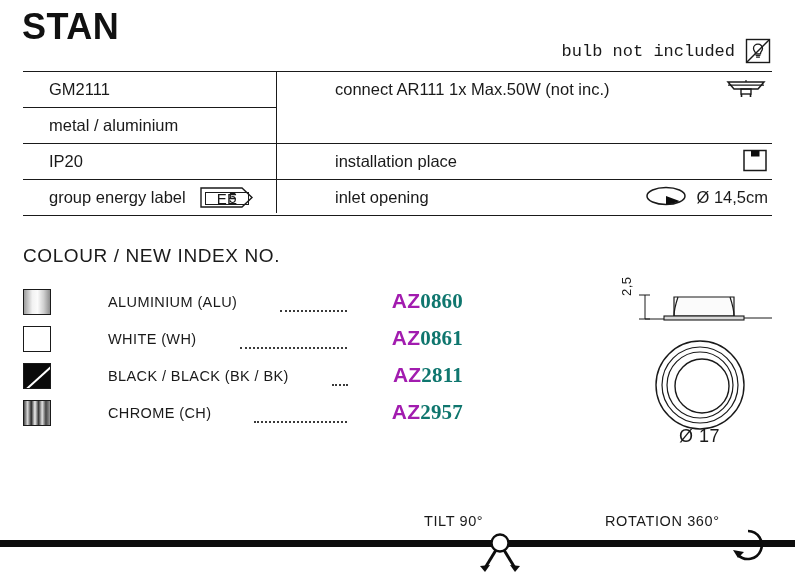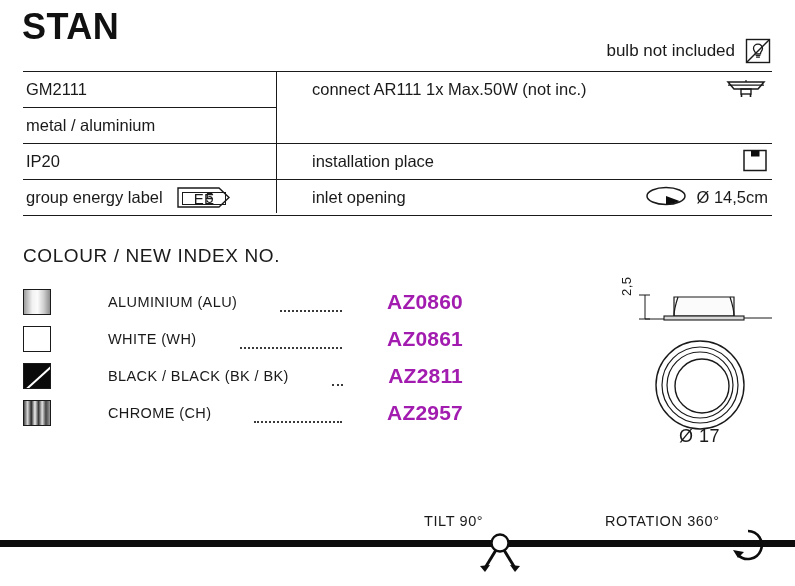--- a/index.html
+++ b/index.html
@@ -28,38 +28,40 @@
   }
 
   
   .bulb-row {
     position: absolute;
     right: 24px;
     top: 38px;
     display: flex;
     align-items: center;
     gap: 10px;
+    font-family: Liberation Mono, monospace;
   }
   .bulb-text {
     font-size: 17px;
     color: #1a1a1a;
   }
   .bulb-icon { width: 26px; height: 26px; display: block; }
 
   
   .spec-table {
     position: absolute;
     left: 23px;
     top: 71px;
     width: 749px;
   }
   .srow {
     display: flex;
     height: 35px;
     align-items: center;
+    margin-left: 23px;
   }
   .rule {
     height: 0;
     border-top: 1.2px solid #1a1a1a;
   }
   .rule-left  { width: 253px; }
   .rule-full  { width: 749px; }
   .cell-l {
     width: 253px;
     box-sizing: border-box;
@@ -169,21 +171,21 @@
     position: relative;
     top: 2px;
   }
   .code {
     font-size: 21px;
     font-weight: bold;
     white-space: nowrap;
     letter-spacing: 0.2px;
   }
   .code .az { color: #a21caf; }
-  .code .num { color: #a21caf; }
+  .code .num { color: #0f766e; font-family: Liberation Serif, serif; }
 
   
   .tech { position: absolute; left: 612px; top: 285px; width: 175px; height: 165px; }
   .dim-25 {
     position: absolute;
     left: 619px;
     top: 296px;
     font-size: 13px;
     transform: rotate(-90deg);
     transform-origin: left top;

